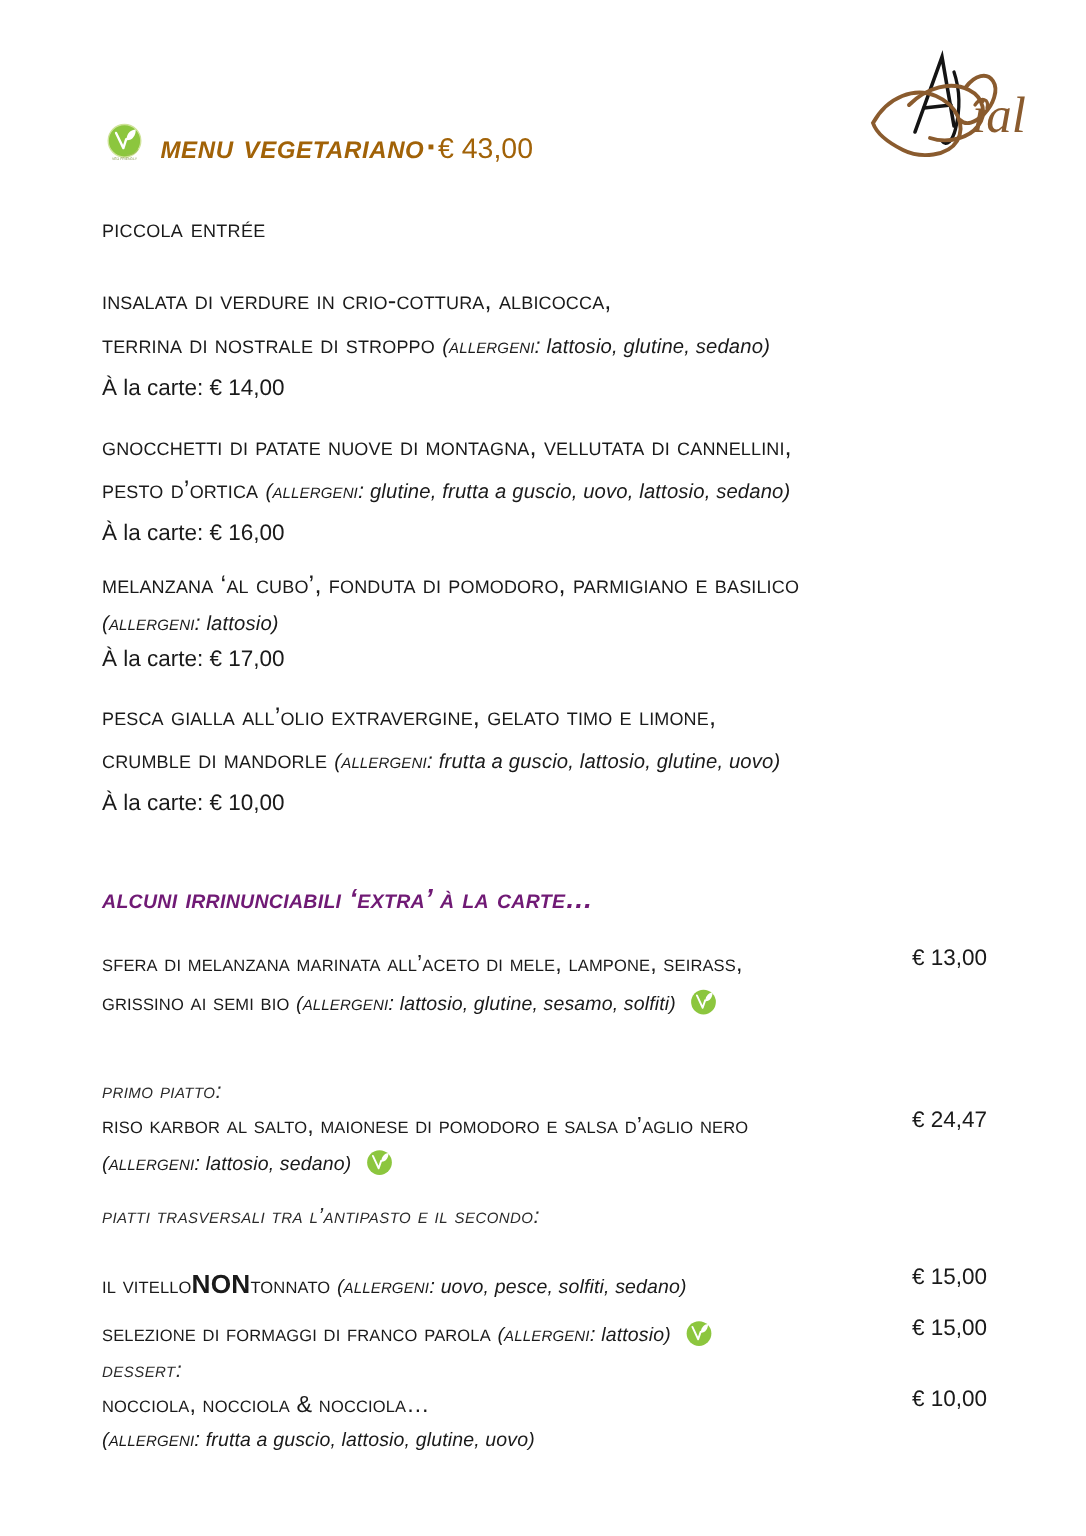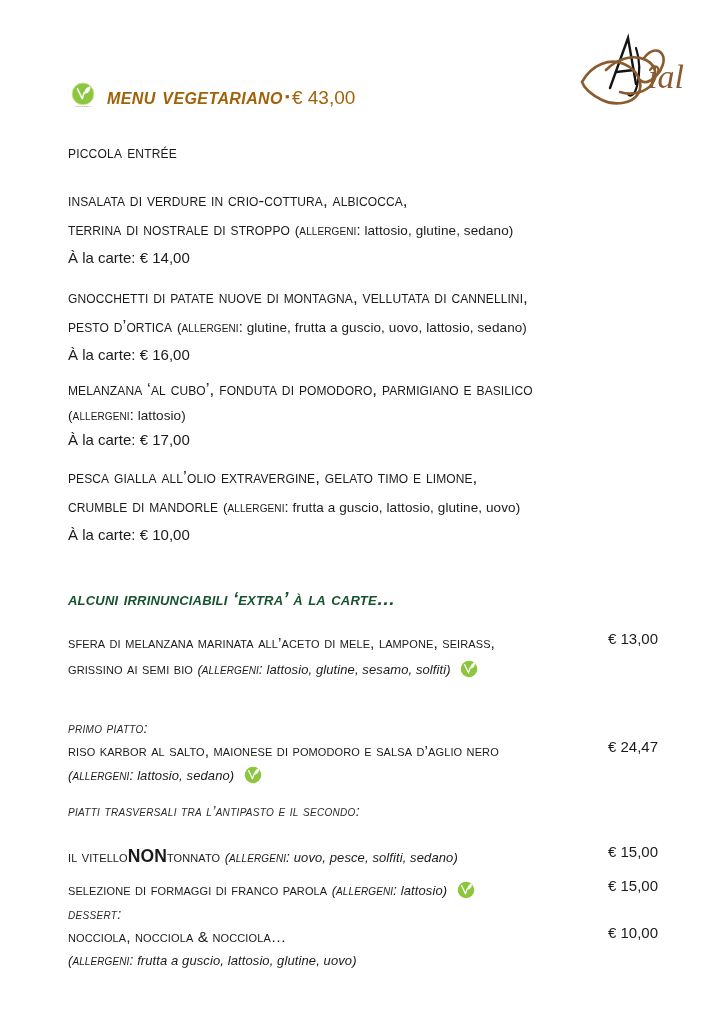--- a/index.html
+++ b/index.html
@@ -81,20 +81,21 @@
   .dish-block { position: absolute; width: 618px; }
   .dish-line {
     font-size: 17px;
     line-height: 29px;
     letter-spacing: 0.1px;
     color: #1a1a1a;
     white-space: nowrap;
   }
   .allerg {
     font-size: 13.5px;
+    font-style: italic;
     letter-spacing: 0.1px;
   }
   .allerg .lbl {
     font-variant: small-caps;
     text-transform: lowercase;
     font-size: 14.5px;
   }
   .alacarte {
     font-size: 15px;
     line-height: 25px;
@@ -102,21 +103,21 @@
   }
 
   
   .extras-title {
     position: absolute;
     top: 588px;
     font-size: 18.5px;
     font-weight: bold;
     font-style: italic;
     letter-spacing: 0.2px;
-    color: #14532d;
+    color: #701a75;
   }
 
   .grp { position: absolute; width: 618px; }
   .grp-label {
     font-size: 14.5px;
     font-style: italic;
     font-variant: small-caps;
     text-transform: lowercase;
     letter-spacing: 0.3px;
     color: #2a2a2a;

